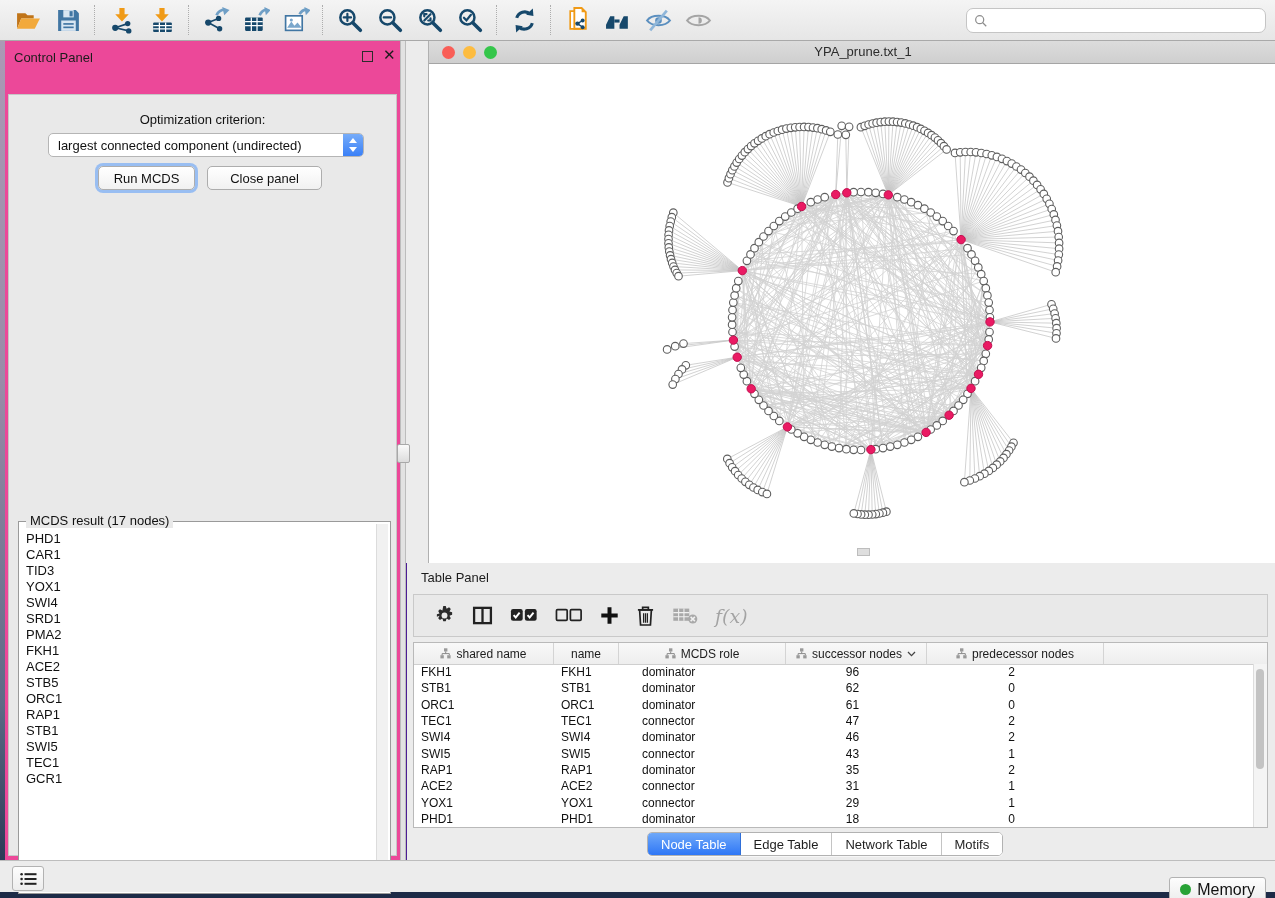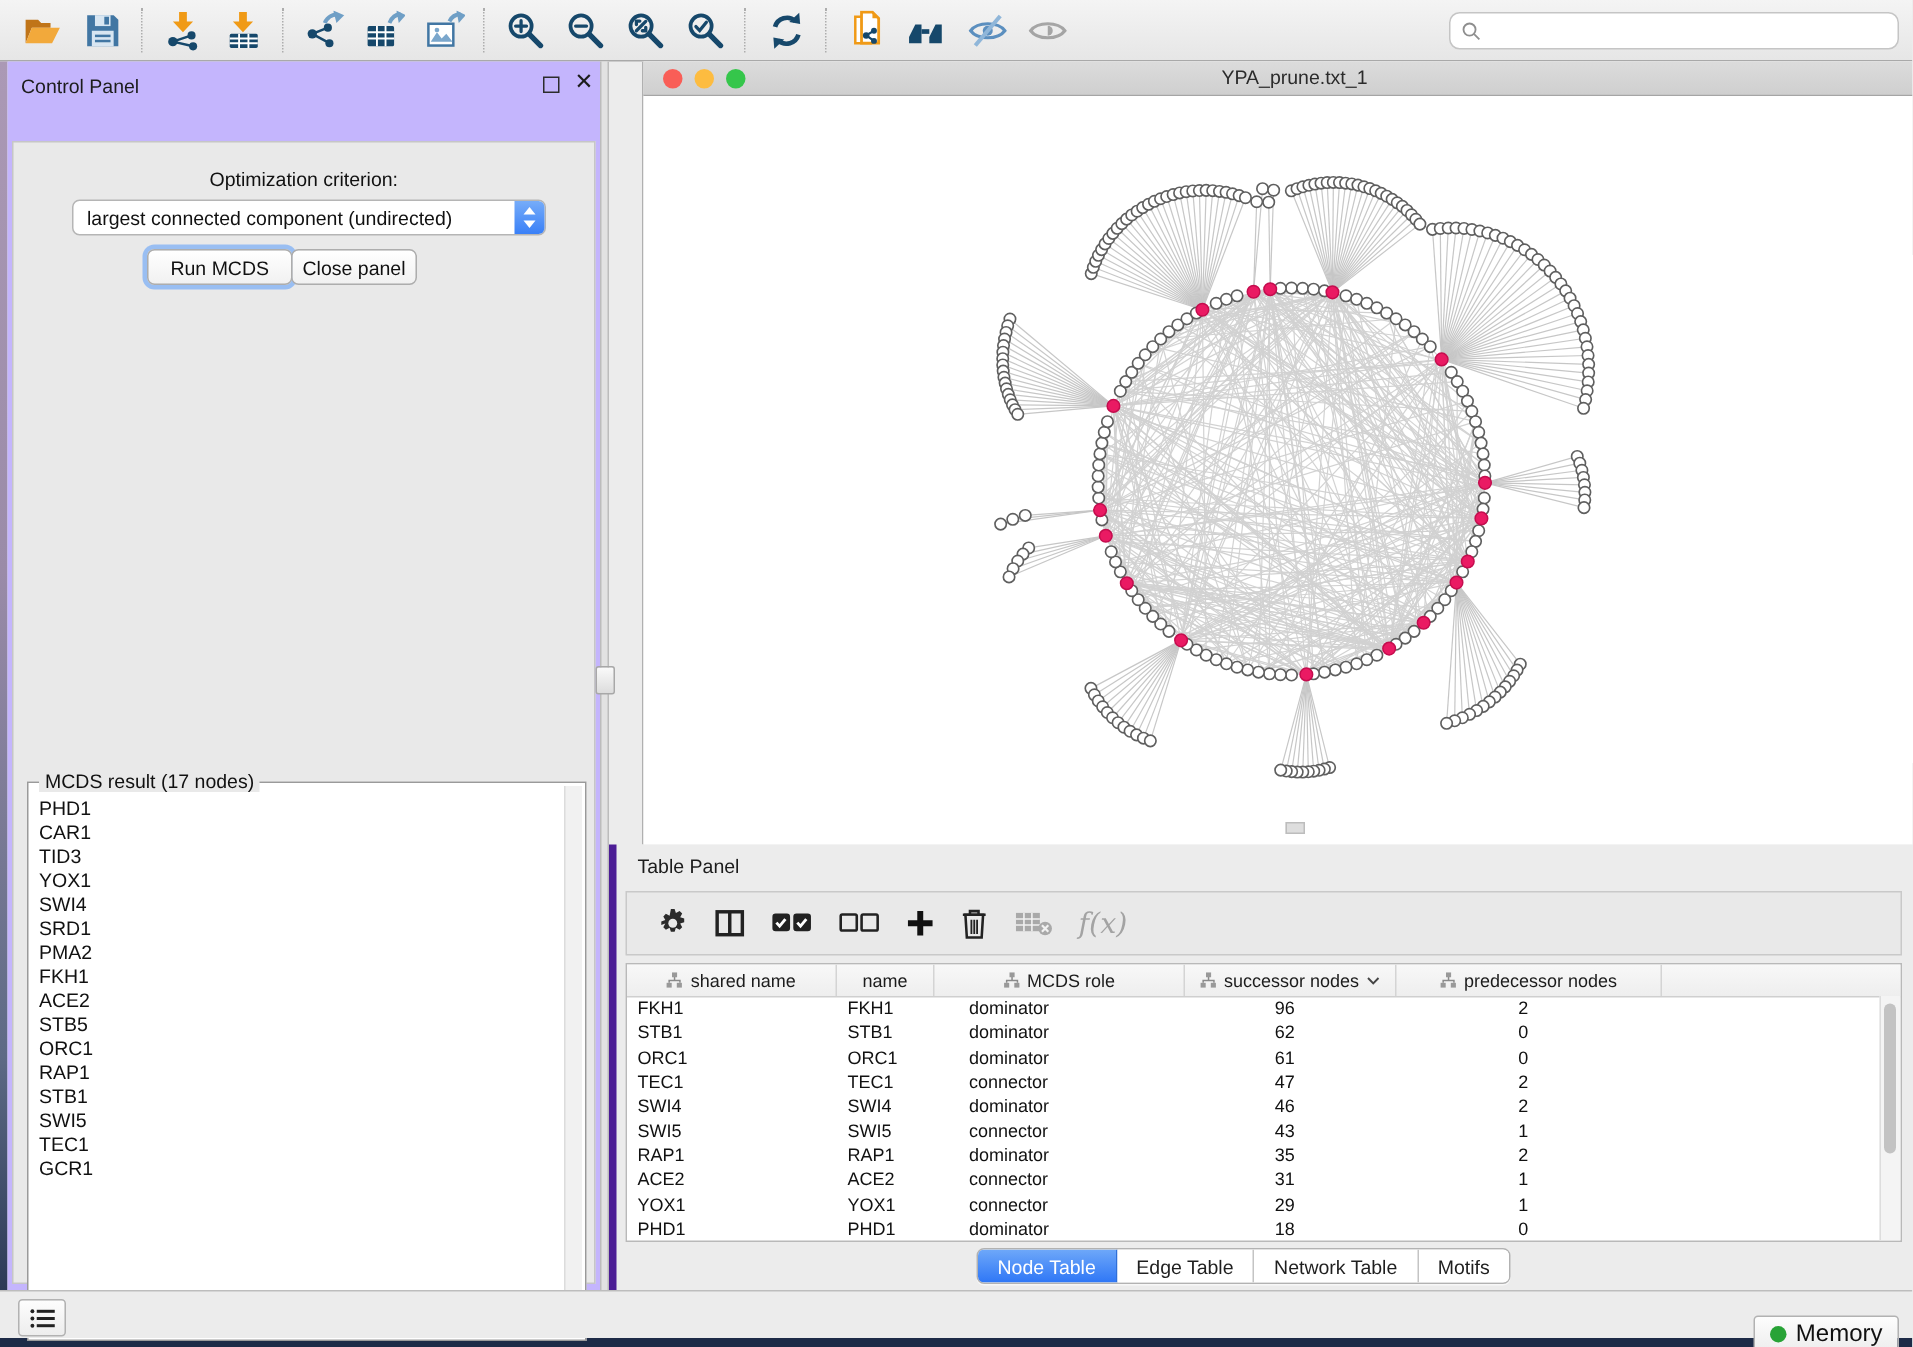--- a/index.html
+++ b/index.html
@@ -13,21 +13,21 @@
   .tbtns{display:flex;align-items:center;height:100%;}
   .tbtn{width:40px;height:36px;display:flex;align-items:center;justify-content:center;border-radius:4px;}
   .tbtn .ticon{width:27px;height:27px;display:block;}
   .tbtn svg{width:27px;height:27px;display:block;}
   .tbtn.dis{opacity:.55;filter:grayscale(1);}
   .tsep{width:1px;height:30px;border-left:1px dotted #adadad;margin:0 6px;}
   .search{position:absolute;right:9px;top:8px;width:300px;height:25px;background:#fff;border:1px solid #c5c5c5;border-radius:7px;display:flex;align-items:center;box-sizing:border-box;padding-left:7px;}
   .search svg{width:14px;height:14px;}
   .search input{border:none;outline:none;flex:1;height:20px;font-size:13px;background:transparent;padding-left:5px;font-family:inherit;}
   
-  .cpanel{position:absolute;left:5px;top:41px;width:395px;height:819px;background:#c4b5fd;}
+  .cpanel{position:absolute;left:5px;top:41px;width:395px;height:819px;background:#ec4899;}
   .cp-title{position:absolute;left:9px;top:9px;font-size:13px;color:#1c1c1c;}
   .winbtn-sq{position:absolute;width:9px;height:9px;border:1.6px solid #2c2c2c;top:10px;}
   .winbtn-x{position:absolute;top:5px;font-size:15px;font-weight:bold;color:#1c1c1c;line-height:18px;}
   .segwrap{display:flex;border:1px solid #b2b2b2;border-radius:5px;overflow:hidden;background:#fff;position:absolute;height:22px;box-shadow:0 1px 0 rgba(255,255,255,.6);}
   .seg{padding:0 13px;font-size:13px;color:#1f1f1f;display:flex;align-items:center;justify-content:center;border-right:1px solid #c4c4c4;background:#fff;white-space:nowrap;}
   .seg:last-child{border-right:none;}
   .seg.act{background:linear-gradient(#6ea8f9,#2f77f6);color:#fff;border-right-color:#2f6fd8;}
   .cp-tabs{left:73px;top:32px;}
   .cp-inner{position:absolute;left:3px;top:53px;width:389px;height:762px;background:#e9e9e9;border:1px solid #c6c6c6;box-sizing:border-box;}
   .opt-label{position:absolute;left:0;top:17px;width:100%;text-align:center;font-size:13px;color:#111;}
@@ -47,21 +47,21 @@
   .vsplit{position:absolute;left:400px;top:41px;width:6px;height:819px;background:#e2e2e2;border-left:1px solid #bcbcbc;border-right:1px solid #bcbcbc;box-sizing:border-box;}
   .vhandle{position:absolute;left:397px;top:444px;width:11px;height:17px;background:linear-gradient(#fafafa,#dcdcdc);border:1px solid #a8a8a8;border-radius:2px;}
   
   .netwin{position:absolute;left:428px;top:41px;width:869px;height:522px;background:#fff;border-left:1px solid #b0b0b0;box-sizing:border-box;}
   .net-titlebar{position:absolute;left:0;top:0;width:100%;height:23px;background:linear-gradient(#dcdcdc,#cfcfcf);border-bottom:1px solid #a5a5a5;box-sizing:border-box;}
   .tlight{position:absolute;top:5px;width:13px;height:13px;border-radius:50%;}
   .net-title{position:absolute;left:0;top:3px;width:100%;text-align:center;font-size:13px;color:#2b2b2b;}
   .netcanvas{position:absolute;left:0;top:23px;width:868px;height:499px;background:#fff;}
   .hhandle{position:absolute;left:428px;top:507px;width:13px;height:8px;background:#dedede;border:1px solid #bdbdbd;box-sizing:border-box;}
   
-  .tpanel{position:absolute;left:406px;top:563px;width:869px;height:297px;background:#ececec;border-left:5px solid #4c1d95;box-sizing:border-box;}
+  .tpanel{position:absolute;left:406px;top:563px;width:869px;height:297px;background:#ececec;border-left:1px solid #4c1d95;box-sizing:border-box;}
   .tp-title{position:absolute;left:14px;top:7px;font-size:13px;color:#1c1c1c;}
   .tp-toolbar{position:absolute;left:6px;top:31px;right:7px;height:43px;background:#e9e9e9;border:1px solid #c9c9c9;box-sizing:border-box;display:flex;align-items:center;gap:17px;padding-left:20px;}
   .ttbtn{display:flex;align-items:center;justify-content:center;}
   .ttbtn svg{display:block;}
   .ttbtn.dis{opacity:.38;}
   .fx{font-family:"DejaVu Serif",serif;font-style:italic;font-size:19px;color:#333;}
   .tablebox{position:absolute;left:6px;top:79px;right:7px;height:186px;background:#fff;border:1px solid #b9b9b9;box-sizing:border-box;overflow:hidden;}
   .thead{display:flex;height:21px;background:linear-gradient(#f8f8f8,#eeeeee);border-bottom:1px solid #cfcfcf;}
   .hcell{display:flex;align-items:center;justify-content:center;gap:5px;border-right:1px solid #d4d4d4;font-size:12px;color:#1c1c1c;box-sizing:border-box;flex:none;}
   .hcell.filler{border-right:none;flex:1;}
@@ -273,21 +273,21 @@
     <div class="cp-title">Control Panel</div>
     <div class="winbtn-sq" style="left:357px"></div>
     <div class="winbtn-x" style="left:378px">✕</div>
     <div class="cp-inner">
       <div class="opt-label">Optimization criterion:</div>
       <div class="dropdown">
         <div class="dd-text">largest connected component (undirected)</div>
         <div class="dd-step"></div>
       </div>
       <div class="btn focusring" style="left:89px;top:71px;width:97px">Run MCDS</div>
-      <div class="btn" style="left:185px;top:71px;width:84px">Close panel</div>
+      <div class="btn" style="left:198px;top:71px;width:115px">Close panel</div>
       <div class="fieldset">
         <div class="legend">MCDS result (17 nodes)</div>
         <div class="mlist">
             <div class="mitem">PHD1</div>
             <div class="mitem">CAR1</div>
             <div class="mitem">TID3</div>
             <div class="mitem">YOX1</div>
             <div class="mitem">SWI4</div>
             <div class="mitem">SRD1</div>
             <div class="mitem">PMA2</div>

